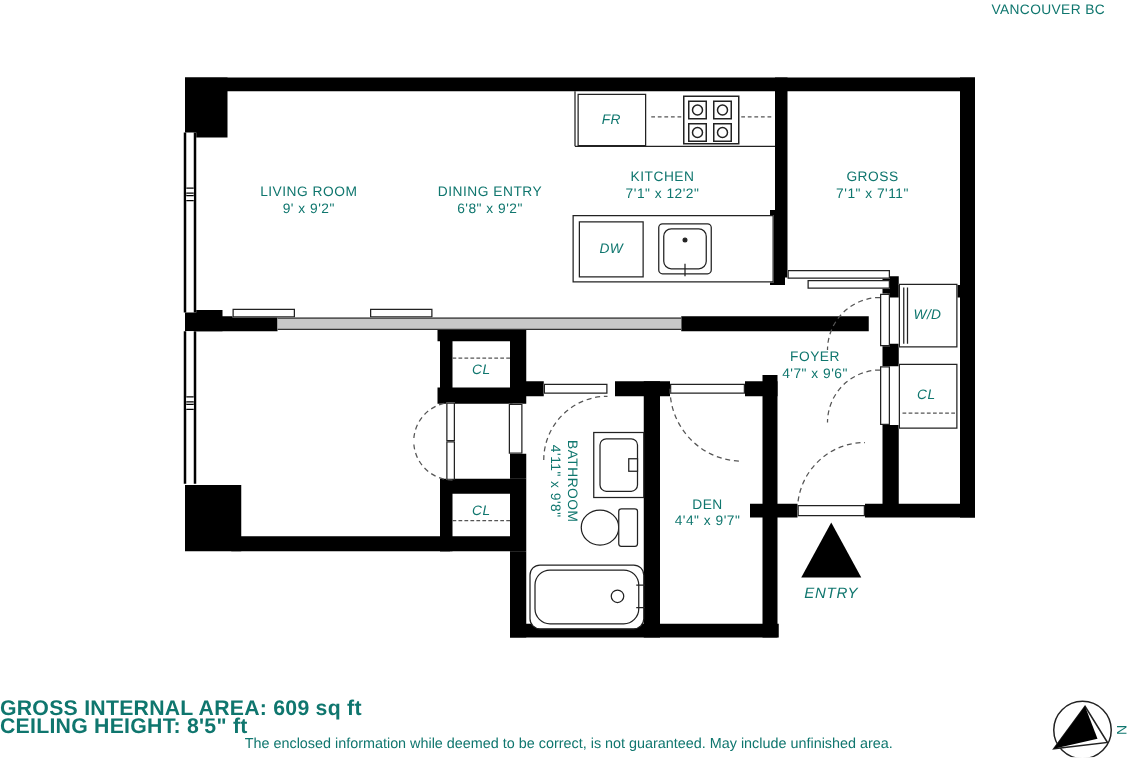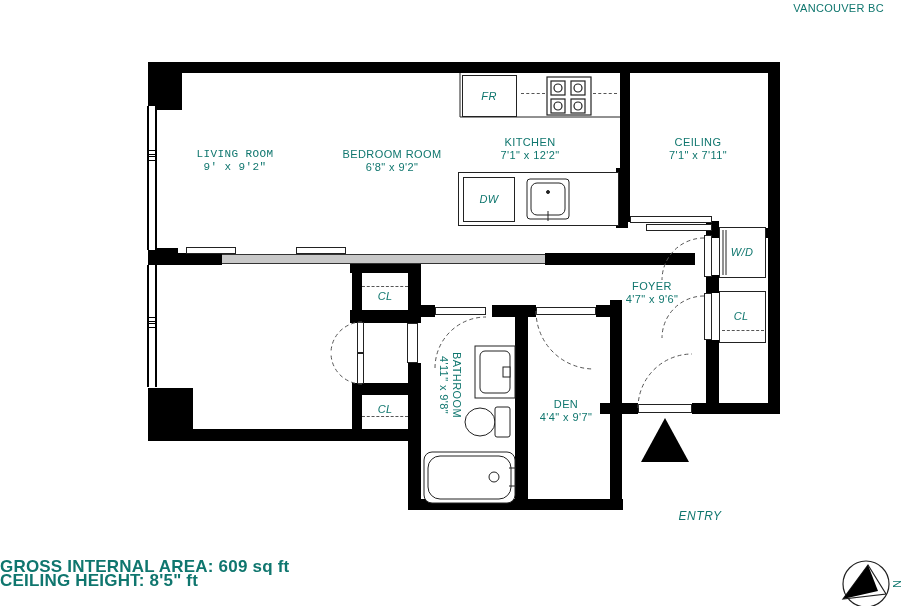--- a/index.html
+++ b/index.html
@@ -161,34 +161,34 @@
       <polygon points="665,418 641,462 689,462" fill="#000"></polygon>
     </g>
 
     <g>
       <circle cx="866" cy="584" r="23" stroke="#222" stroke-width="1.2" fill="none"></circle>
       <polygon points="868,565 886,594 843,599" fill="#fff" stroke="#222" stroke-width="1.2"></polygon>
       <polygon points="843,599 868,565 878,591" fill="#000"></polygon>
     </g>
   </svg>
 
-  <div class="label" style="left:235px;top:161px;font-family:Liberation Mono, monospace;">
+  <div class="label" style="left:247px;top:161px;">
     <div>LIVING ROOM</div>
     <div>9' x 9'2"</div>
   </div>
   <div class="label" style="left:392px;top:161px;">
-    <div>BEDROOM ROOM</div>
+    <div>DINING ENTRY</div>
     <div>6'8" x 9'2"</div>
   </div>
   <div class="label" style="left:530px;top:149px;">
     <div>KITCHEN</div>
     <div>7'1" x 12'2"</div>
   </div>
   <div class="label" style="left:698px;top:149px;">
-    <div>CEILING</div>
+    <div>GROSS</div>
     <div>7'1" x 7'11"</div>
   </div>
   <div class="label" style="left:652px;top:293px;">
     <div>FOYER</div>
     <div>4'7" x 9'6"</div>
   </div>
   <div class="label rot" style="left:450px;top:385px;">
     <div>BATHROOM</div>
     <div>4'11" x 9'8"</div>
   </div>
@@ -196,22 +196,23 @@
     <div>DEN</div>
     <div>4'4" x 9'7"</div>
   </div>
 
   <div class="fix" style="left:489px;top:96px;">FR</div>
   <div class="fix" style="left:489px;top:199px;">DW</div>
   <div class="fix" style="left:742px;top:252px;">W/D</div>
   <div class="fix" style="left:741px;top:316px;">CL</div>
   <div class="fix" style="left:385px;top:296px;">CL</div>
   <div class="fix" style="left:385px;top:409px;">CL</div>
-  <div class="fix" style="left:700px;top:474px;font-size:12px;letter-spacing:.6px;margin-top:42px;">ENTRY</div>
+  <div class="fix" style="left:665px;top:474px;font-size:12px;letter-spacing:.6px;">ENTRY</div>
 
   <div class="footer-main">
     <div>GROSS INTERNAL AREA: 609 sq ft</div>
     <div>CEILING HEIGHT: 8'5" ft</div>
   </div>
+  <div class="footer-disc">The enclosed information while deemed to be correct, is not guaranteed. May include unfinished area.</div>
 
   <div class="north">N</div>
 
 </div>
 
 </body></html>

